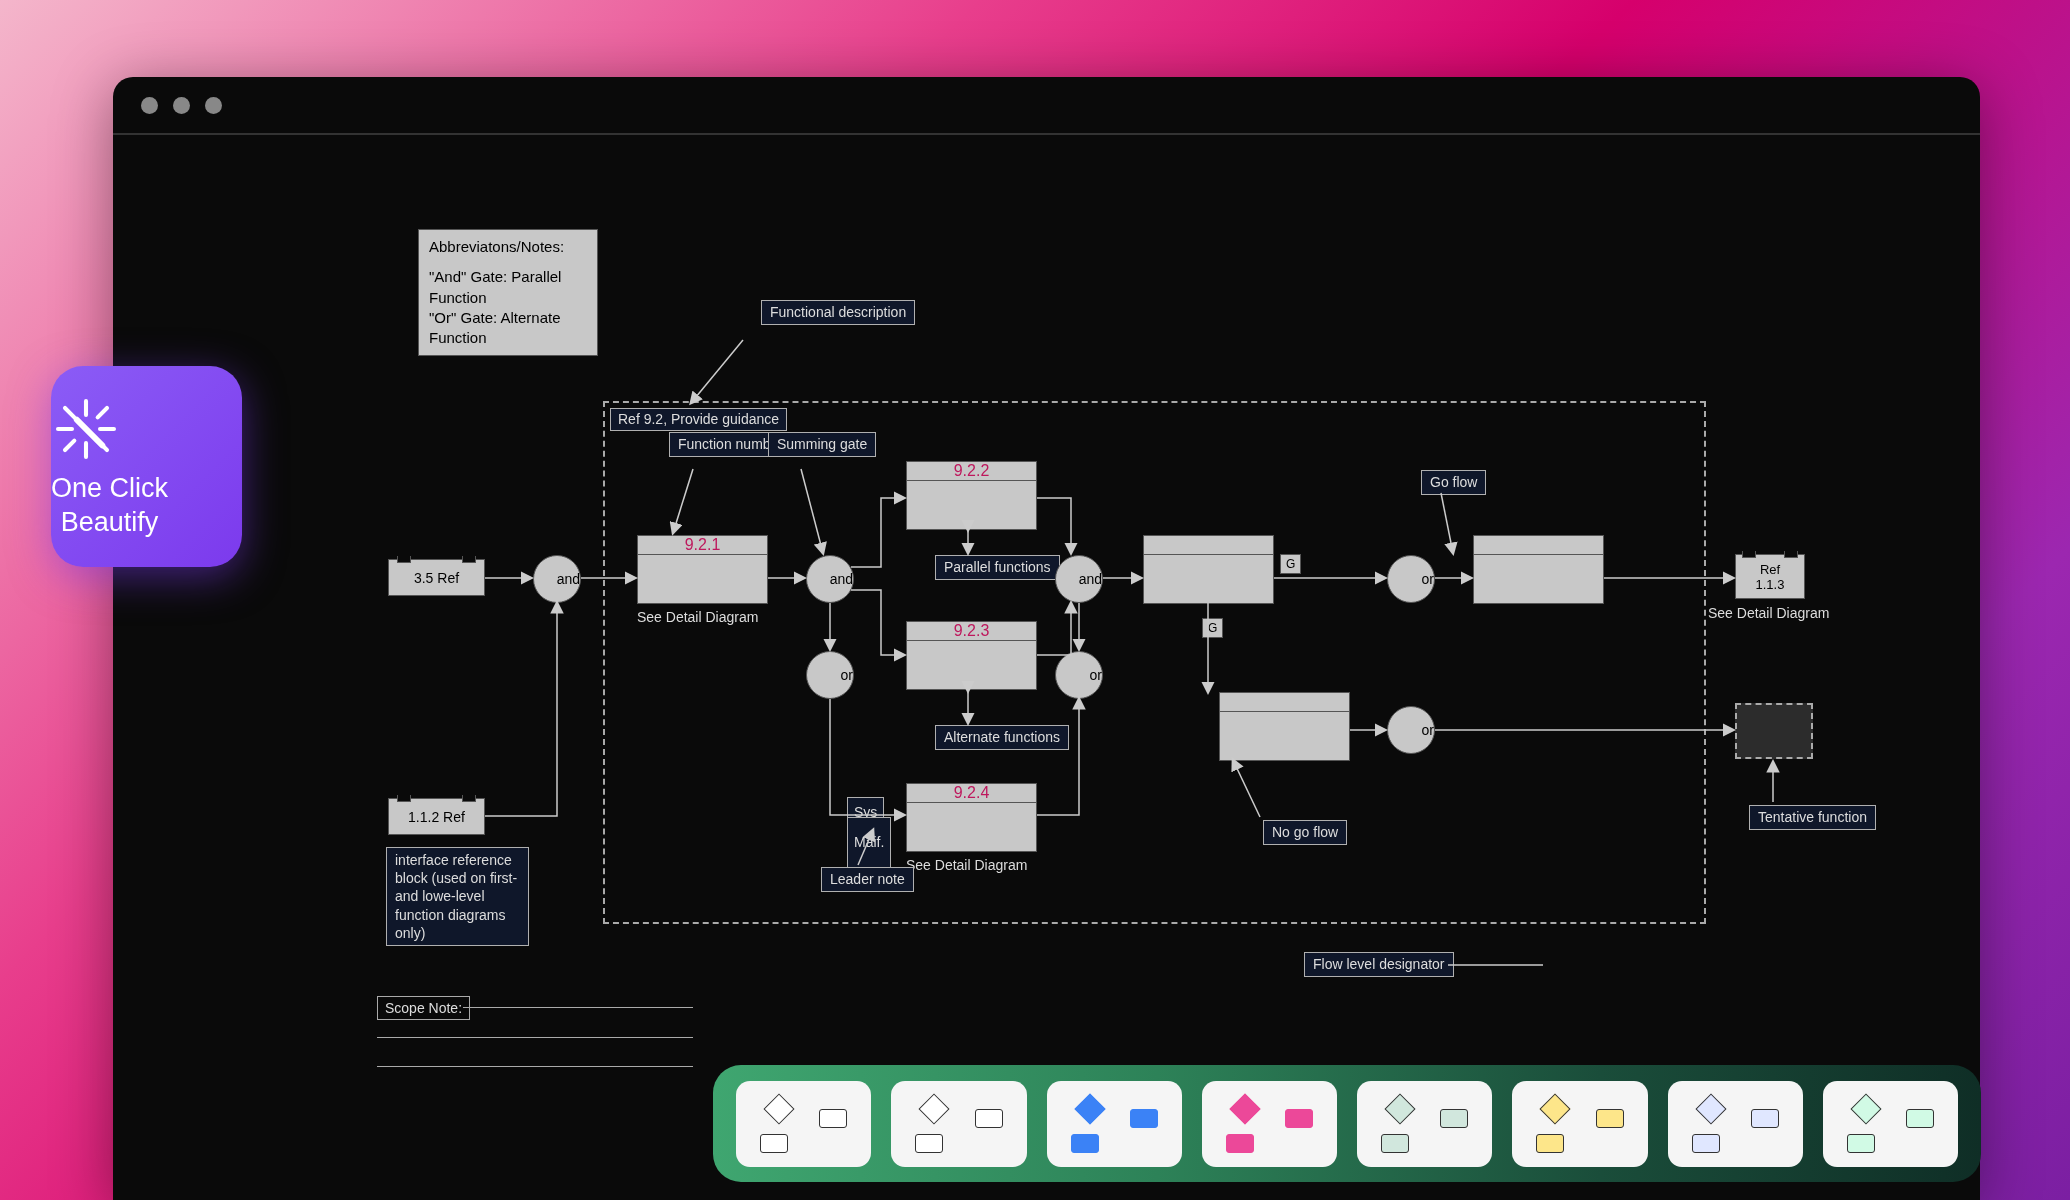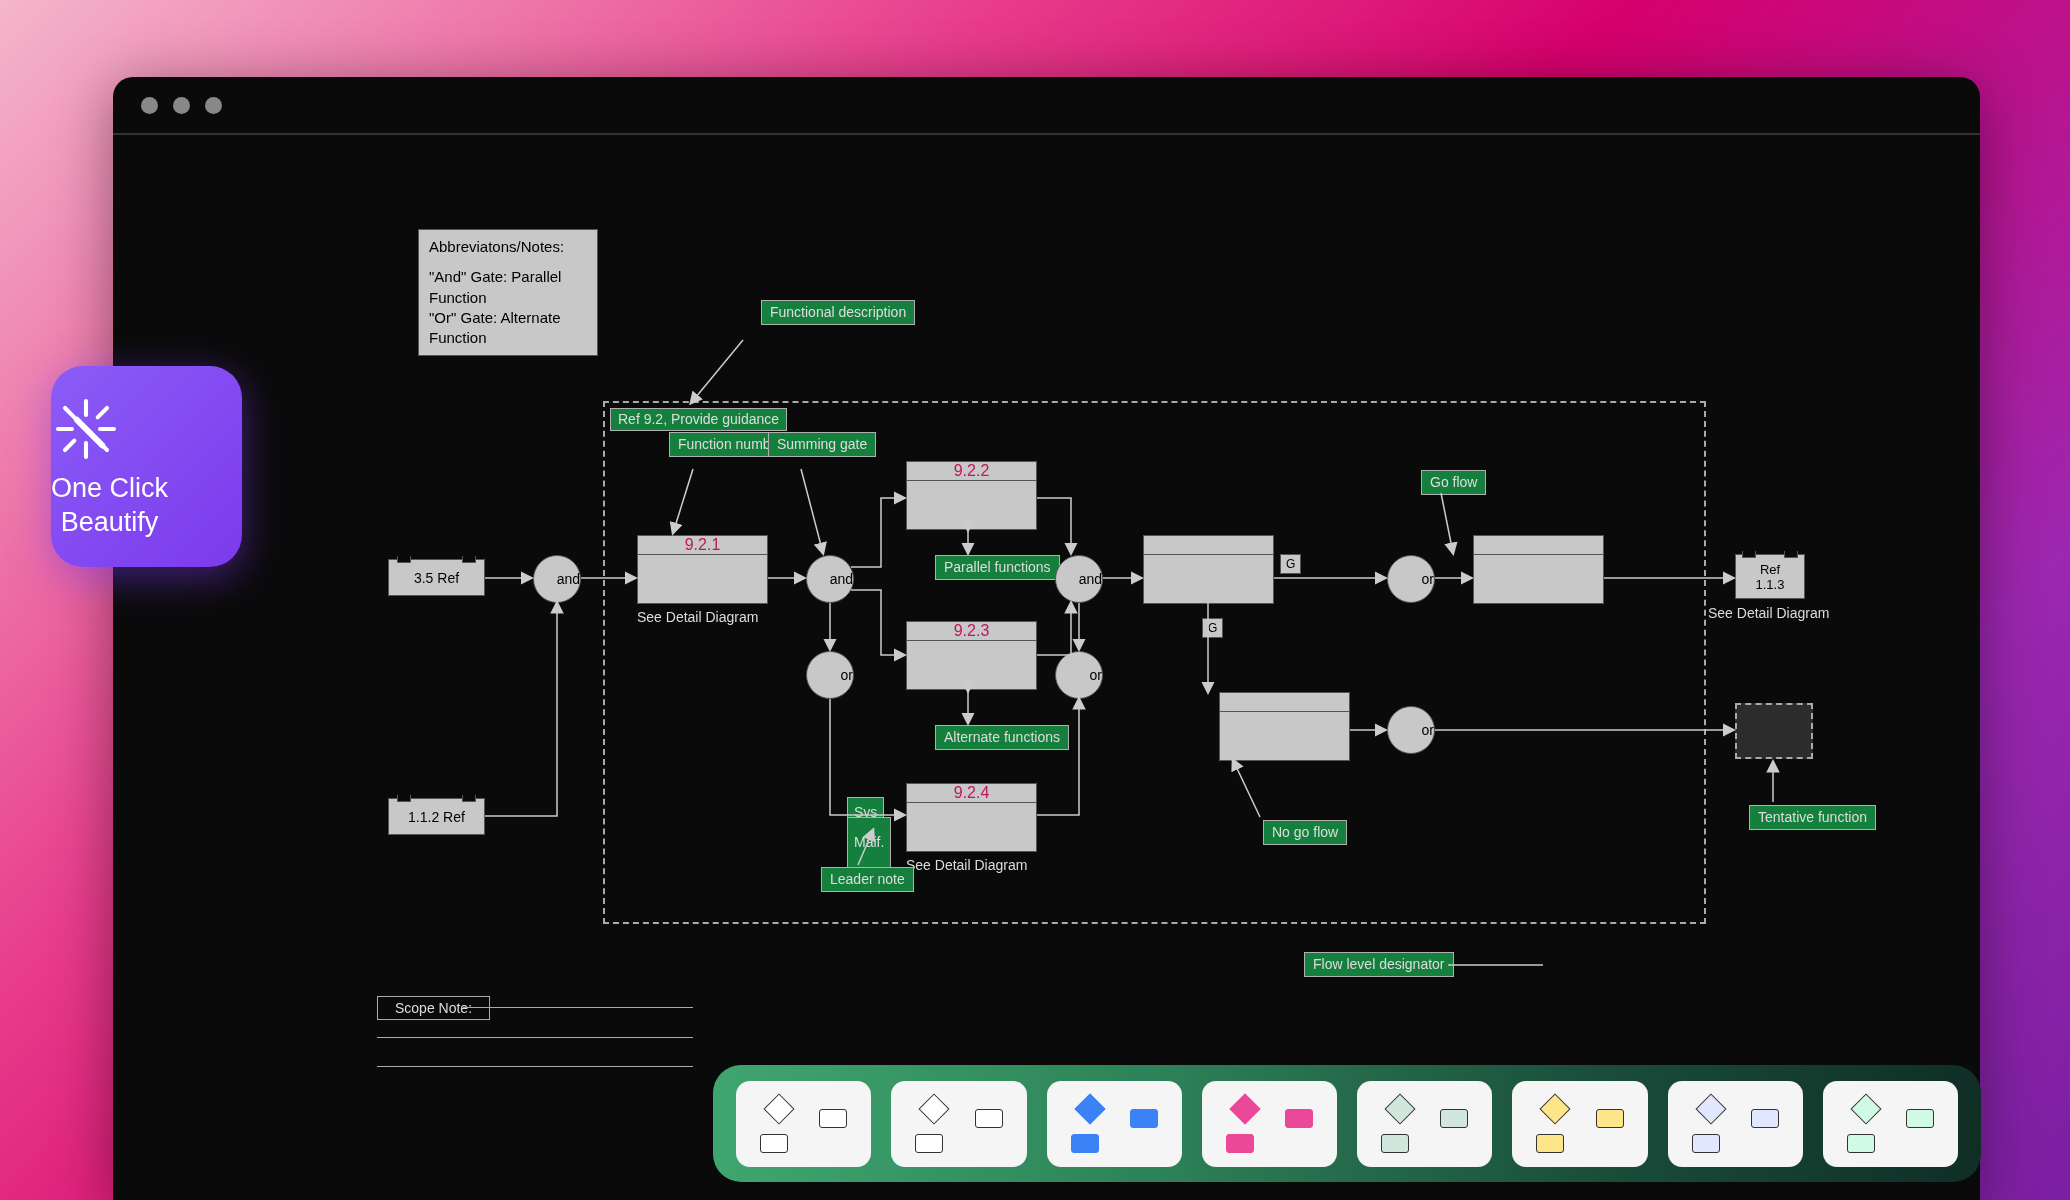--- a/index.html
+++ b/index.html
@@ -5,38 +5,38 @@
 *{margin:0;padding:0;box-sizing:border-box}
 body{width:2070px;height:1200px;overflow:hidden;font-family:Arial,Helvetica,sans-serif;background:linear-gradient(135deg,#f4b6cb 0%,#e83e8c 30%,#d6006c 50%,#9c27b0 80%,#7b1fa2 100%)}
 .browser-window{position:absolute;top:77px;left:113px;width:1867px;height:1123px;background:#0a0a0a;border-radius:20px 20px 0 0;box-shadow:0 10px 60px rgba(0,0,0,0.4)}
 .browser-titlebar{height:58px;display:flex;align-items:center;padding-left:28px;gap:15px;border-bottom:2px solid #333}
 .traffic-light{width:17px;height:17px;border-radius:50%;background:#888}
 .canvas{position:absolute;top:58px;left:0;right:0;bottom:0;background:#0a0a0a}
 .beautify-btn{position:absolute;top:366px;left:51px;width:191px;height:201px;background:linear-gradient(135deg,#8b5cf6 0%,#7c3aed 100%);border-radius:32px;display:flex;flex-direction:column;align-items:flex-start;justify-content:center;color:#fff;box-shadow:0 10px 40px rgba(124,58,237,0.5);z-index:100}
 .sparkle-icon{width:70px;height:70px;margin-bottom:8px}
 .beautify-label{font-size:27px;font-weight:400;text-align:center;line-height:1.25}
 .note-box{position:absolute;background:#c8c8c8;border:1px solid #555;padding:7px 10px;font-size:15px;color:#000;line-height:1.35}
-.label-box{position:absolute;background:#15803d;border:1px solid #b0b0b0;padding:3px 8px;font-size:14px;color:#ddd;line-height:1.2}
+.label-box{position:absolute;background:#0f172a;border:1px solid #b0b0b0;padding:3px 8px;font-size:14px;color:#ddd;line-height:1.2}
 .gate{position:absolute;width:48px;height:48px;border-radius:50%;background:#c8c8c8;border:1px solid #555;display:flex;align-items:center;justify-content:flex-end;font-size:14px;color:#000}
 .block{position:absolute;background:#c8c8c8;border:1px solid #555}
 .block-header{height:19px;border-bottom:1px solid #555;display:flex;align-items:center;justify-content:center;font-size:16px;color:#be185d}
 .block-body{height:48px}
 .ref-block{position:absolute;background:#c8c8c8;border:1px solid #555;font-size:14px;color:#000;display:flex;align-items:center;justify-content:center}
 .ref-notch{position:absolute;top:-4px;width:14px;height:7px;background:#0a0a0a;border:1px solid #555;border-top:none}
 .caption{position:absolute;font-size:14px;color:#ddd}
 .dashed-frame{position:absolute;border:2px dashed #aaa}
 .tent{position:absolute;width:78px;height:56px;border:2px dashed #aaa;background:rgba(200,200,200,0.18)}
 svg.lines{position:absolute;top:0;left:0;pointer-events:none}
 .style-tray{position:absolute;left:600px;top:930px;width:1268px;height:117px;background:linear-gradient(90deg,#3fa670 0%,#2d8258 35%,#1a4d3a 70%,#0f2e26 100%);border-radius:28px;display:flex;align-items:center;padding:0 23px;gap:20px}
 .style-card{flex:1;height:86px;background:#f5f5f5;border-radius:14px;display:flex;align-items:center;justify-content:center;position:relative}
 .mini-diamond{position:absolute;width:22px;height:22px;transform:rotate(45deg);border:1.5px solid #333;top:17px;left:32px}
 .mini-rect{position:absolute;width:28px;height:19px;border:1.5px solid #333;border-radius:3px;bottom:14px;left:24px}
 .mini-rect2{position:absolute;width:28px;height:19px;border:1.5px solid #333;border-radius:3px;top:28px;right:24px}
 .g-badge{position:absolute;background:#c8c8c8;border:1px solid #555;font-size:12px;color:#000;padding:2px 5px}
-.scope-box{position:absolute;border:1px solid #aaa;padding:3px 17px;font-size:14px;color:#ddd}
+.scope-box{position:absolute;border:1px solid #aaa;padding:3px 7px;font-size:14px;color:#ddd}
 .hline{position:absolute;height:1px;background:#aaa}
 </style>
 </head>
 <body>
 
 <div class="browser-window">
   <div class="browser-titlebar">
     <div class="traffic-light"></div>
     <div class="traffic-light"></div>
     <div class="traffic-light"></div>
@@ -153,20 +153,21 @@
     <div class="caption" style="top:470px;left:1595px">See Detail Diagram</div>
 
     <div class="tent" style="top:568px;left:1622px"></div>
     <div class="label-box" style="top:670px;left:1636px">Tentative function</div>
 
     <div class="ref-block" style="top:663px;left:275px;width:97px;height:37px">
       <div class="ref-notch" style="left:8px"></div>
         <div class="ref-notch" style="right:8px"></div>
       <span>1.1.2 Ref</span>
     </div>
+    <div class="label-box" style="top:712px;left:273px;width:143px;line-height:1.3">interface reference block (used on first- and lowe-level function diagrams only)</div>
 
     <div class="label-box" style="top:817px;left:1191px">Flow level designator</div>
 
     <div class="scope-box" style="top:861px;left:264px">Scope Note:</div>
     <div class="hline" style="top:872px;left:350px;width:230px"></div>
     <div class="hline" style="top:902px;left:264px;width:316px"></div>
     <div class="hline" style="top:931px;left:264px;width:316px"></div>
 
     <svg class="lines" width="1867" height="1065">
       <defs>

